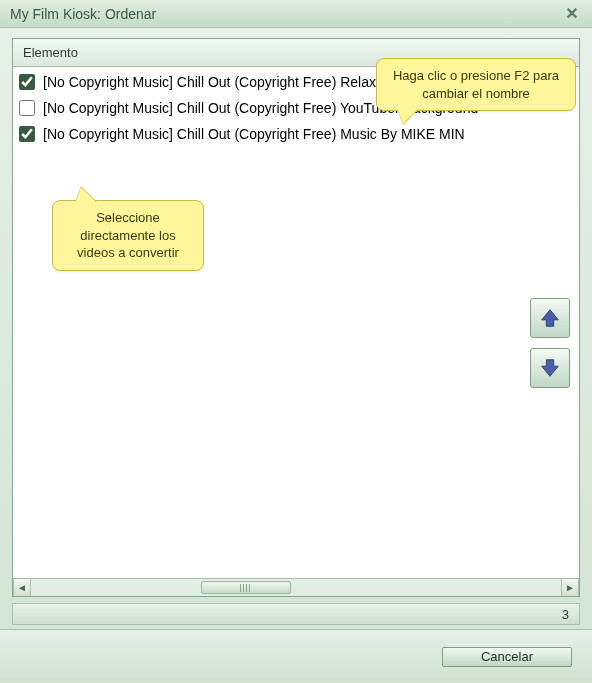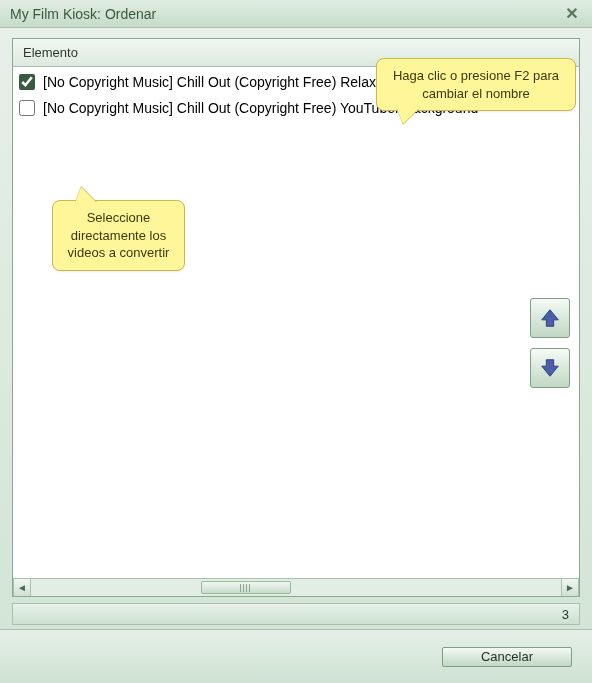--- a/index.html
+++ b/index.html
@@ -171,21 +171,21 @@
   border-radius: 8px;
   padding: 8px 12px;
   font-size: 13px;
   color: #3a3a10;
   text-align: center;
   line-height: 1.35;
   box-shadow: 0 1px 2px rgba(0,0,0,0.08);
   z-index: 20;
 }
 .callout1 { top: 30px; left: 376px; width: 200px; }
-.callout2 { top: 172px; left: 52px; width: 133px; }
+.callout2 { top: 172px; left: 52px; width: 152px; }
 .callout .tail {
   position: absolute;
   width: 0; height: 0;
 }
 .callout1 .tail {
   bottom: -14px; left: 20px;
   border-left: 6px solid transparent;
   border-right: 16px solid transparent;
   border-top: 16px solid #fff69a;
   filter: drop-shadow(0 1px 0 #c9b84f);
@@ -224,20 +224,24 @@
           <div class="row">
             <input type="checkbox" checked="" style="">
             <span>[No Copyright Music] Chill Out (Copyright Free) Relaxing Music By M</span>
           </div>
 
           <div class="row">
             <input type="checkbox" style="">
             <span>[No Copyright Music] Chill Out (Copyright Free) YouTuber Background</span>
           </div>
 
+          <div class="row">
+            <input type="checkbox" checked="" style="">
+            <span>[No Copyright Music] Chill Out (Copyright Free) Music By MIKE MIN</span>
+          </div>
 
         </div>
 
         <div class="hscroll">
           <div class="sbtn">
             <span>◄</span>
           </div>
           <div class="track">
             <div class="thumb">
                 <div class="grip"></div>

